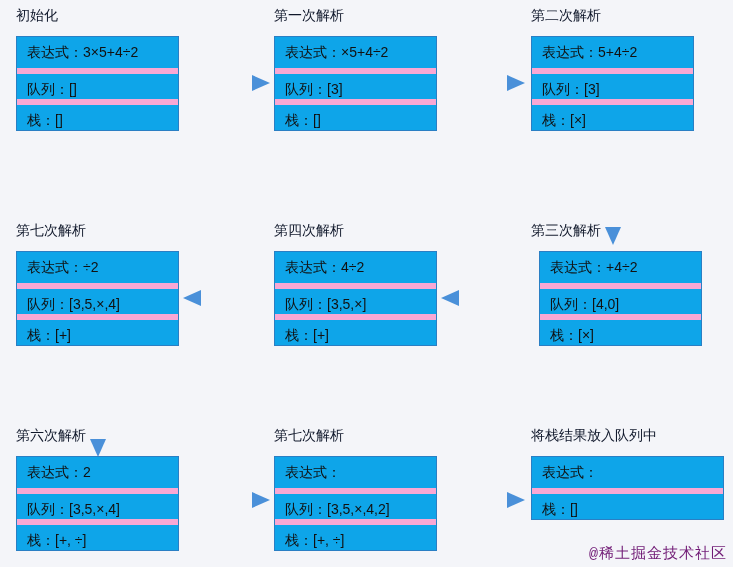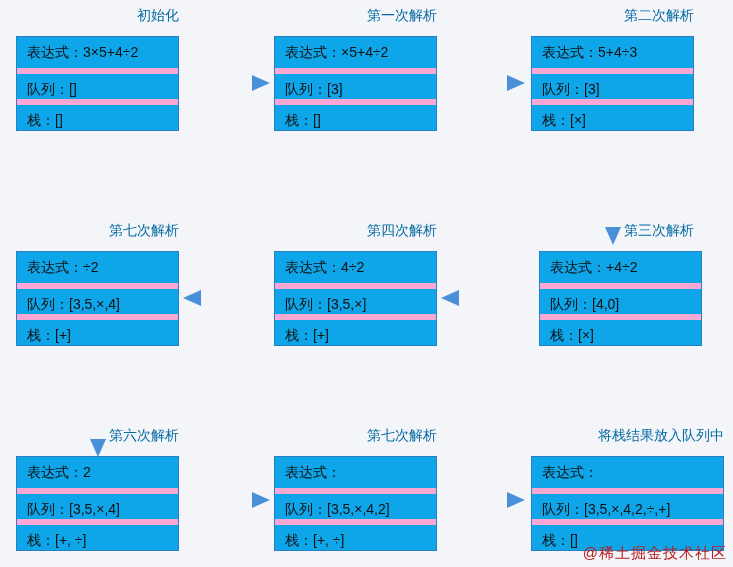--- a/index.html
+++ b/index.html
@@ -26,23 +26,23 @@
     height: 567px;
     pointer-events: none;
   }
   .node {
     position: absolute;
   }
   .node-title {
     position: absolute;
     left: 0;
     width: 100%;
-    text-align: right;
+    text-align: left;
     font-size: 14px;
-    color: #0369a1;
+    color: #0f172a;
     line-height: 18px;
     white-space: nowrap;
   }
   .box {
     position: absolute;
     box-sizing: border-box;
     border: 1px solid #2a7fc4;
     background: #0ea5e9;
   }
   .row {
@@ -56,24 +56,24 @@
     overflow: hidden;
   }
   .row + .row {
     border-top: 6px solid #f9a8d4;
   }
   .watermark {
     position: absolute;
     right: 6px;
     bottom: 4px;
     font-size: 15px;
-    color: #b91c1c;
+    color: #701a75;
     letter-spacing: 1px;
     white-space: nowrap;
-    font-family: Liberation Sans, sans-serif;
+    font-family: Liberation Mono, monospace;
   }
 </style>
 </head>
 <body>
 
 <div id="canvas">
 
   <svg class="connectors" viewBox="0 0 733 567">
     <defs>
       <marker id="ah-right" markerWidth="9" markerHeight="9" refX="8" refY="4.5" orient="auto">
@@ -130,21 +130,21 @@
     <div class="box" style="left:0; top:30px; width:163px;">
       <div class="row">表达式：×5+4÷2</div>
       <div class="row">队列：[3]</div>
       <div class="row">栈：[]</div>
     </div>
   </div>
 
   <div class="node" style="left:531px; top:6px; width:163px;">
     <div class="node-title" style="top:0px;">第二次解析</div>
     <div class="box" style="left:0; top:30px; width:163px;">
-      <div class="row">表达式：5+4÷3</div>
+      <div class="row">表达式：5+4÷2</div>
       <div class="row">队列：[3]</div>
       <div class="row">栈：[×]</div>
     </div>
   </div>
 
   <div class="node" style="left:16px; top:221px; width:163px;">
     <div class="node-title" style="top:0px;">第七次解析</div>
     <div class="box" style="left:0; top:30px; width:163px;">
       <div class="row">表达式：÷2</div>
       <div class="row">队列：[3,5,×,4]</div>
@@ -185,20 +185,19 @@
       <div class="row">表达式：</div>
       <div class="row">队列：[3,5,×,4,2]</div>
       <div class="row">栈：[+, ÷]</div>
     </div>
   </div>
 
   <div class="node" style="left:531px; top:426px; width:193px;">
     <div class="node-title" style="top:0px;">将栈结果放入队列中</div>
     <div class="box" style="left:0; top:30px; width:193px;">
       <div class="row">表达式：</div>
-      <div class="row">队列：[3,5,×,4,2,÷,+]</div>
       <div class="row">栈：[]</div>
     </div>
   </div>
 
   <div class="watermark">@稀土掘金技术社区</div>
 
 </div>
 
 </body></html>

